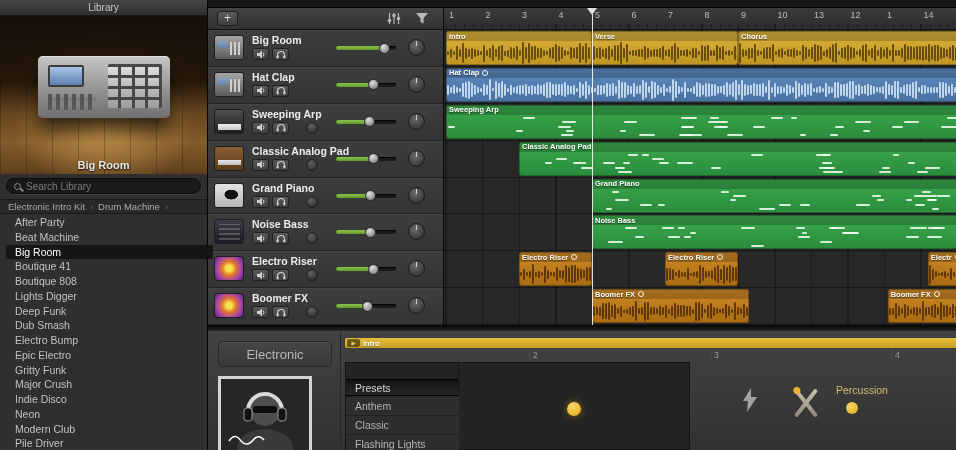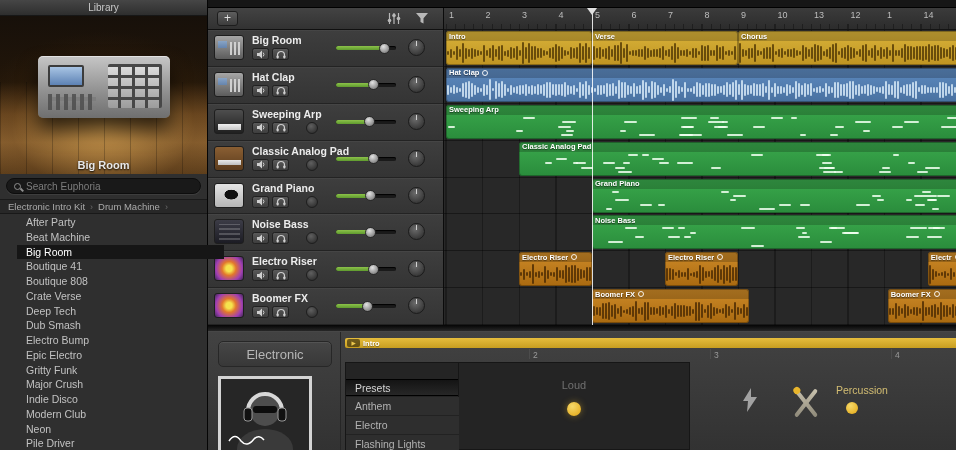--- a/index.html
+++ b/index.html
@@ -28,21 +28,21 @@
   background:
     repeating-linear-gradient(90deg, #4e4e4e 0 4px, transparent 4px 8px),
     repeating-linear-gradient(0deg, #7c7c7c 0 4px, transparent 4px 9px); }
 .stage-label { position:absolute; left:0; bottom:3px; width:100%; text-align:center; font-size:11px; font-weight:bold; color:#e8e8e8; text-shadow:0 1px 2px #000; }
 .search { position:absolute; left:6px; top:178px; width:195px; height:16px; background:#191919; border:1px solid #0d0d0d; border-radius:8px; box-shadow:0 1px 0 rgba(255,255,255,.07); display:flex; align-items:center; gap:5px; padding:0 7px; }
 .mag { width:7px; height:7px; border:1.5px solid #8f8f8f; border-radius:50%; position:relative; flex:0 0 auto; }
 .mag::after { content:""; position:absolute; left:5px; top:5px; width:4px; height:1.5px; background:#8f8f8f; transform:rotate(45deg); }
 .search-text { font-size:10px; color:#7d7d7d; }
 .crumbs { position:absolute; left:0; top:199px; width:207px; height:15px; background:#282828; border-top:1px solid #1a1a1a; border-bottom:1px solid #191919; display:flex; align-items:center; gap:5px; padding:0 8px; font-size:9.5px; color:#ababab; white-space:nowrap; overflow:hidden; }
 .crumb-sep { color:#6b6b6b; font-size:9px; }
-.lib-list { position:absolute; left:17px; top:215px; width:207px; bottom:0; overflow:hidden; }
+.lib-list { position:absolute; left:6px; top:215px; width:207px; bottom:0; overflow:hidden; }
 .lib-item { height:14.75px; line-height:14.75px; padding-left:9px; font-size:10.5px; color:#c2c2c2; white-space:nowrap; }
 .lib-item.sel { background:#161616; color:#ffffff; }
 
 
 .topstrip { position:absolute; left:208px; top:0; width:748px; height:8px; background:#161616; border-bottom:1px solid #000; z-index:3; }
 .tracks { position:absolute; left:208px; top:0; width:235px; height:325px; background:#333; }
 .tr-toolbar { position:absolute; left:0; top:8px; width:100%; height:22px; background:linear-gradient(#434343,#323232); border-bottom:1px solid #101010; z-index:2; }
 .add-btn { position:absolute; left:9px; top:3px; width:21px; height:15px; background:linear-gradient(#5e5e5e,#3c3c3c); border:1px solid #1d1d1d; border-radius:3px; color:#e0e0e0; font-size:12px; line-height:13px; text-align:center; }
 .tb-icon { position:absolute; top:3px; width:20px; height:15px; text-align:center; }
 .track { position:absolute; left:0; width:235px; height:36.875px; background:linear-gradient(#3e3e3e,#343434); border-bottom:1px solid #232323; box-shadow:inset 0 1px 0 rgba(255,255,255,.04); }
@@ -138,44 +138,44 @@
     <div class="floor"></div>
     <div class="dm">
       <div class="dm-screen"></div>
       <div class="dm-btns"></div>
       <div class="dm-pads"></div>
     </div>
     <div class="stage-label">Big Room</div>
   </div>
   <div class="search">
     <span class="mag"></span>
-    <span class="search-text">Search Euphoria</span>
+    <span class="search-text">Search Library</span>
   </div>
   <div class="crumbs">
       <span>Electronic Intro Kit</span>
       <span class="crumb-sep">›</span>
       <span>Drum Machine</span>
       <span class="crumb-sep">›</span>
     </div>
   <div class="lib-list">
       <div class="lib-item">After Party</div>
       <div class="lib-item">Beat Machine</div>
       <div class="lib-item sel">Big Room</div>
       <div class="lib-item">Boutique 41</div>
       <div class="lib-item">Boutique 808</div>
-      <div class="lib-item">Crate Verse</div>
-      <div class="lib-item">Deep Tech</div>
+      <div class="lib-item">Lights Digger</div>
+      <div class="lib-item">Deep Funk</div>
       <div class="lib-item">Dub Smash</div>
       <div class="lib-item">Electro Bump</div>
       <div class="lib-item">Epic Electro</div>
       <div class="lib-item">Gritty Funk</div>
       <div class="lib-item">Major Crush</div>
       <div class="lib-item">Indie Disco</div>
+      <div class="lib-item">Neon</div>
       <div class="lib-item">Modern Club</div>
-      <div class="lib-item">Neon</div>
       <div class="lib-item">Pile Driver</div>
     </div>
 </div>
 
 <div class="topstrip"></div>
 <div class="tracks">
   <div class="tr-toolbar">
     <div class="add-btn">+</div>
     <div class="tb-icon" style="left:176px">
       <svg width="14" height="13" viewBox="0 0 14 13">
@@ -1153,26 +1153,25 @@
       <div class="mr-tick" style="left: 365px;"></div>
       <div class="mr-num" style="left: 369px;">3</div>
       <div class="mr-tick" style="left: 546px;"></div>
       <div class="mr-num" style="left: 550px;">4</div>
     </div>
   <div class="editor">
     <div class="presets">
       <div class="presets-header">Presets</div>
       <div>
           <div class="preset-item" style="top: 34px;">Anthem</div>
-          <div class="preset-item" style="top: 53px;">Electro</div>
+          <div class="preset-item" style="top: 53px;">Classic</div>
           <div class="preset-item" style="top: 72px;">Flashing Lights</div>
         </div>
     </div>
     <div class="pad">
-      <div class="pad-label">Loud</div>
       <div class="pad-dot" style="left:108px; top:39px;"></div>
     </div>
   </div>
   <div class="br">
     <div class="bolt">
       <svg width="16" height="24" viewBox="0 0 16 24">
           <path d="M9 0 L1 13 h5 L5 24 L15 9 h-6 z" fill="#a2a2a2"></path>
         </svg>
     </div>
     <div class="sticks">

